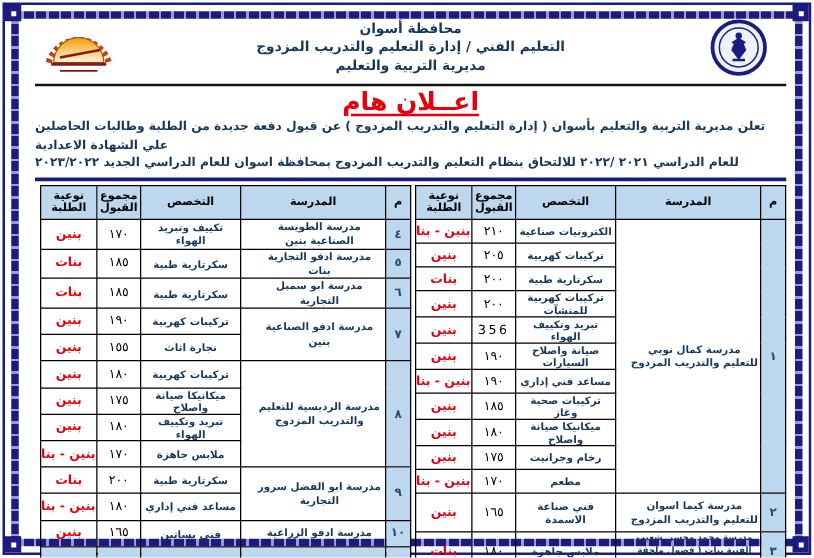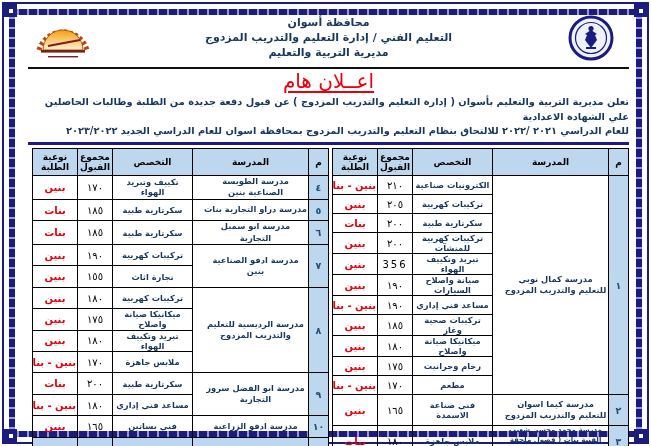--- a/index.html
+++ b/index.html
@@ -27,23 +27,23 @@
 
   
   .content{position:absolute; top:14px; bottom:14px; left:28px; right:22px;}
   .doc-header{position:relative; height:50px;}
   .org{position:absolute; left:0; right:0; top:2px; text-align:center;
     color:var(--ink); font-weight:bold; font-size:11px; line-height:1.35;}
   .logo-l{position:absolute; left:6px; top:2px;}
   .logo-r{position:absolute; right:14px; top:0;}
 
   .rule-black{height:2px; background:#101010; margin:3px 0 1px 0;}
-  .title{ text-align:center; color:var(--red); font-weight:normal; font-size:20px;
+  .title{ text-align:center; color:var(--red); font-weight:bold; font-size:20px;
     line-height:1.1; text-decoration:underline; text-underline-offset:3px; margin-top:1px;}
-  .intro{ text-align:right; color:var(--ink); font-weight:bold; font-size:9.8px;
+  .intro{ text-align:left; color:var(--ink); font-weight:bold; font-size:9.8px;
     line-height:1.5; margin-top:3px;}
   .rule-navy{height:3px; background:var(--navy); margin:3px 0 3px 0;}
 
   
   .tables{display:flex; gap:3px; direction:rtl;}
   table{border-collapse:collapse; table-layout:fixed; width:296px;}
   td,th{border:1.6px solid var(--line); text-align:center; vertical-align:middle;
     padding:0 1px; overflow:hidden;}
   thead th{background:var(--fill); font-size:9px; font-weight:bold; color:#000; line-height:1.15;}
   .tables thead tr{height:27px;}
@@ -231,21 +231,21 @@
           <tbody>
             <tr>
               <td class="num">٤</td>
               <td class="school">مدرسة الطويسة الصناعية بنين</td>
               <td class="spec">تكييف وتبريد الهواء</td>
               <td class="total">١٧٠</td>
               <td class="type">بنين</td>
             </tr>
             <tr>
               <td class="num">٥</td>
-              <td class="school">مدرسة دراو التجارية بنات</td>
+              <td class="school">مدرسة ادفو التجارية بنات</td>
               <td class="spec">سكرتارية طبية</td>
               <td class="total">١٨٥</td>
               <td class="type">بنات</td>
             </tr>
             <tr>
               <td class="num">٦</td>
               <td class="school">مدرسة ابو سمبل التجارية</td>
               <td class="spec">سكرتارية طبية</td>
               <td class="total">١٨٥</td>
               <td class="type">بنات</td>

